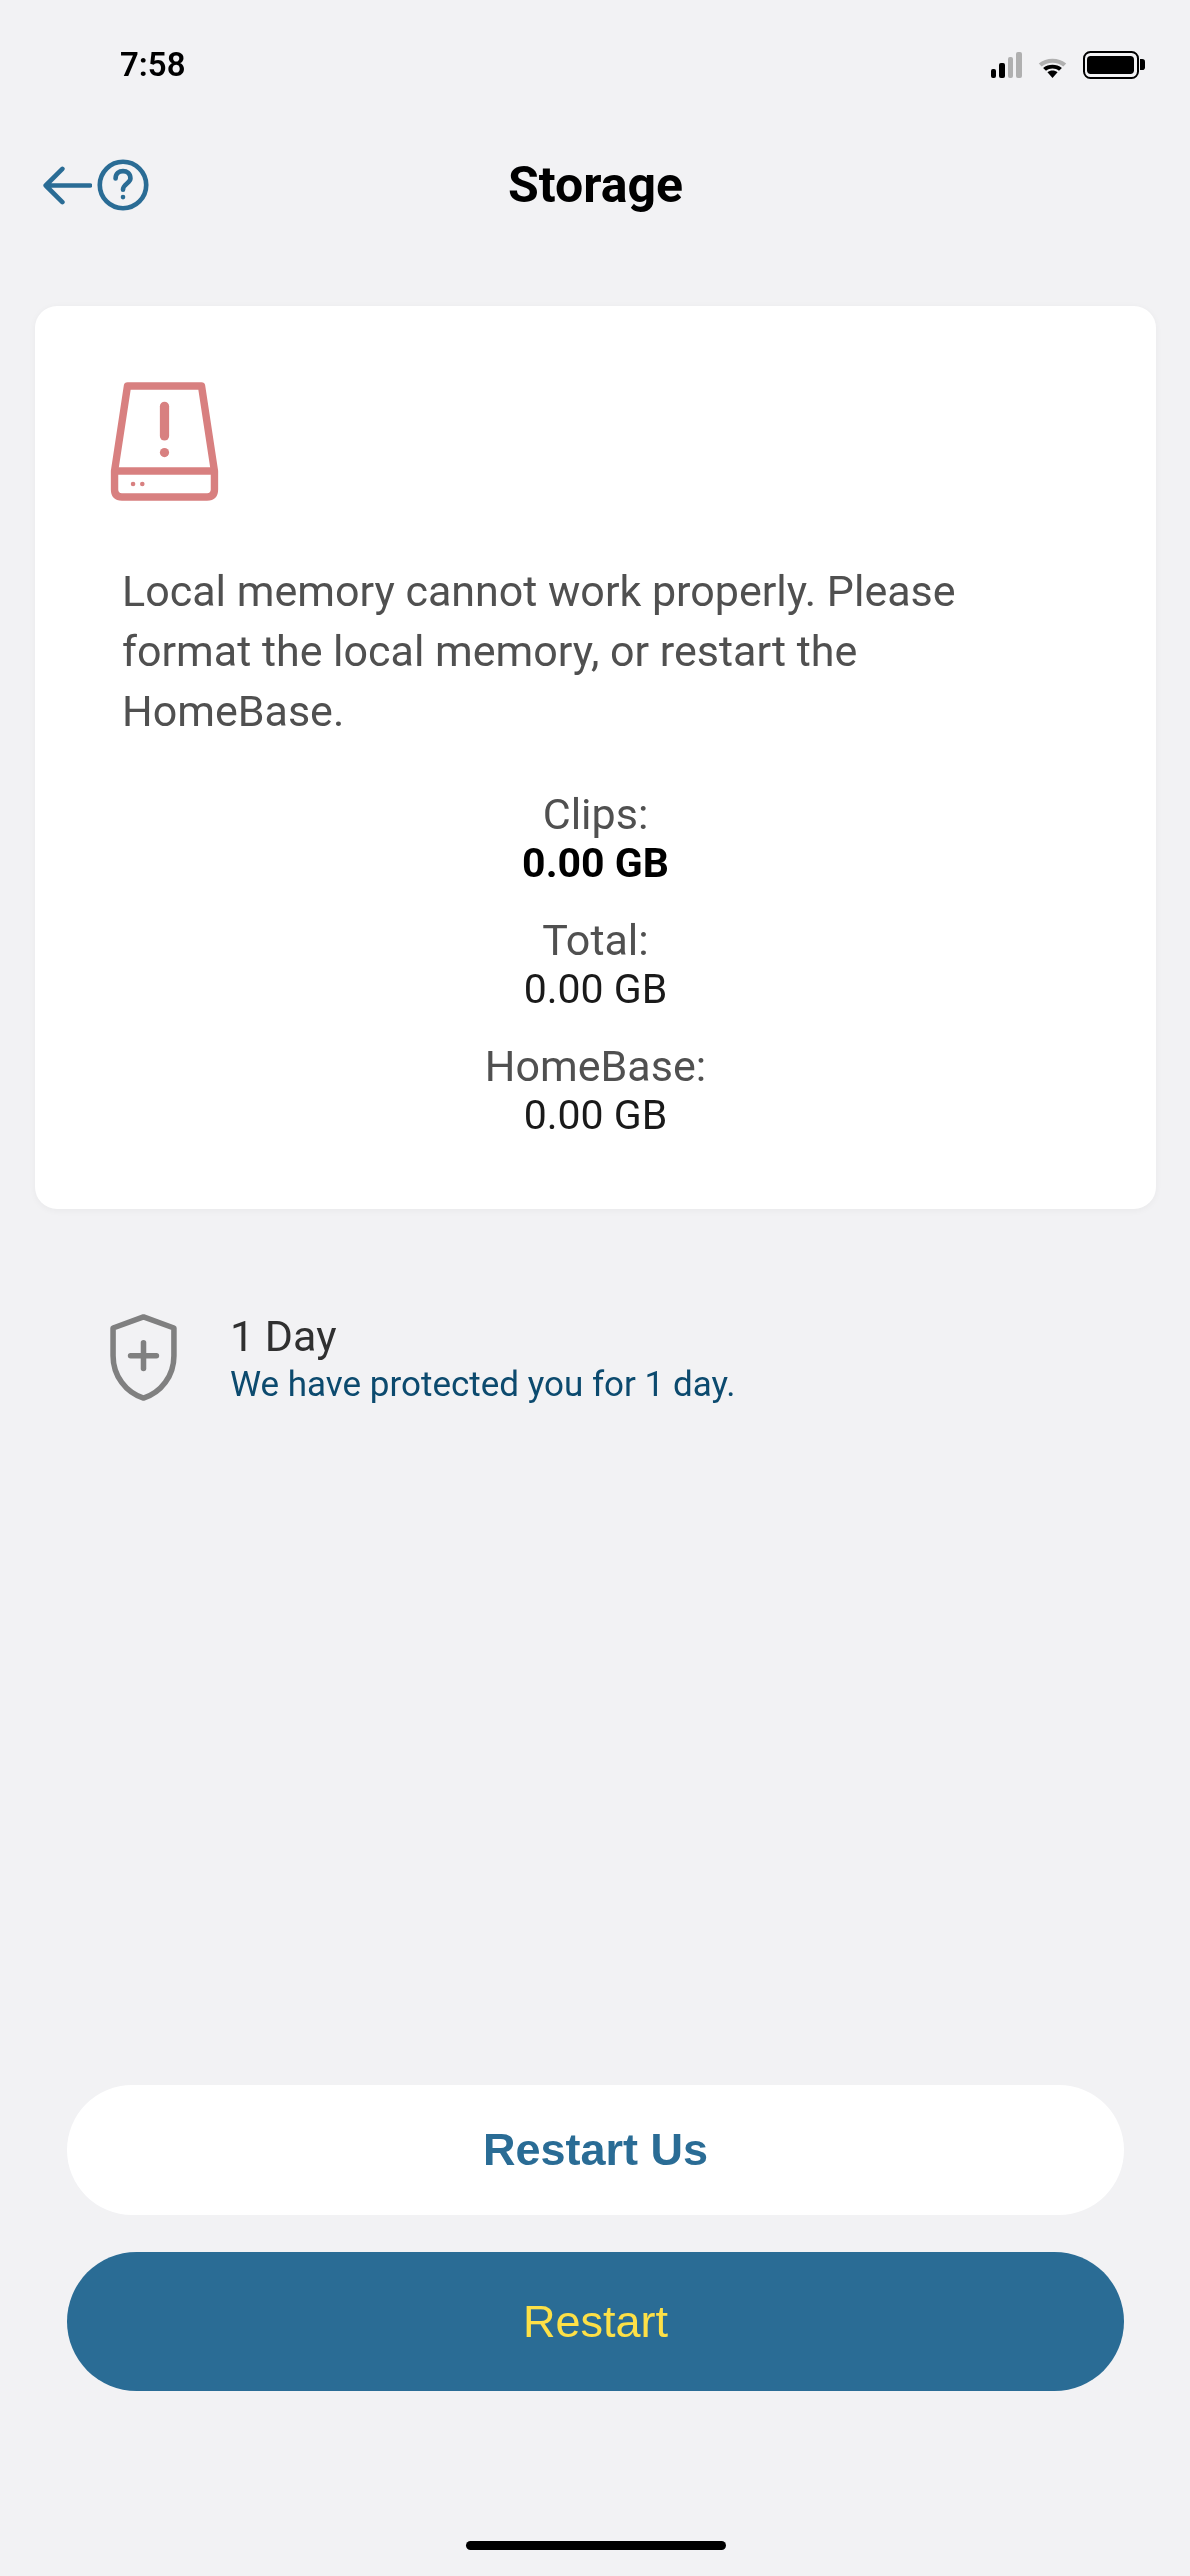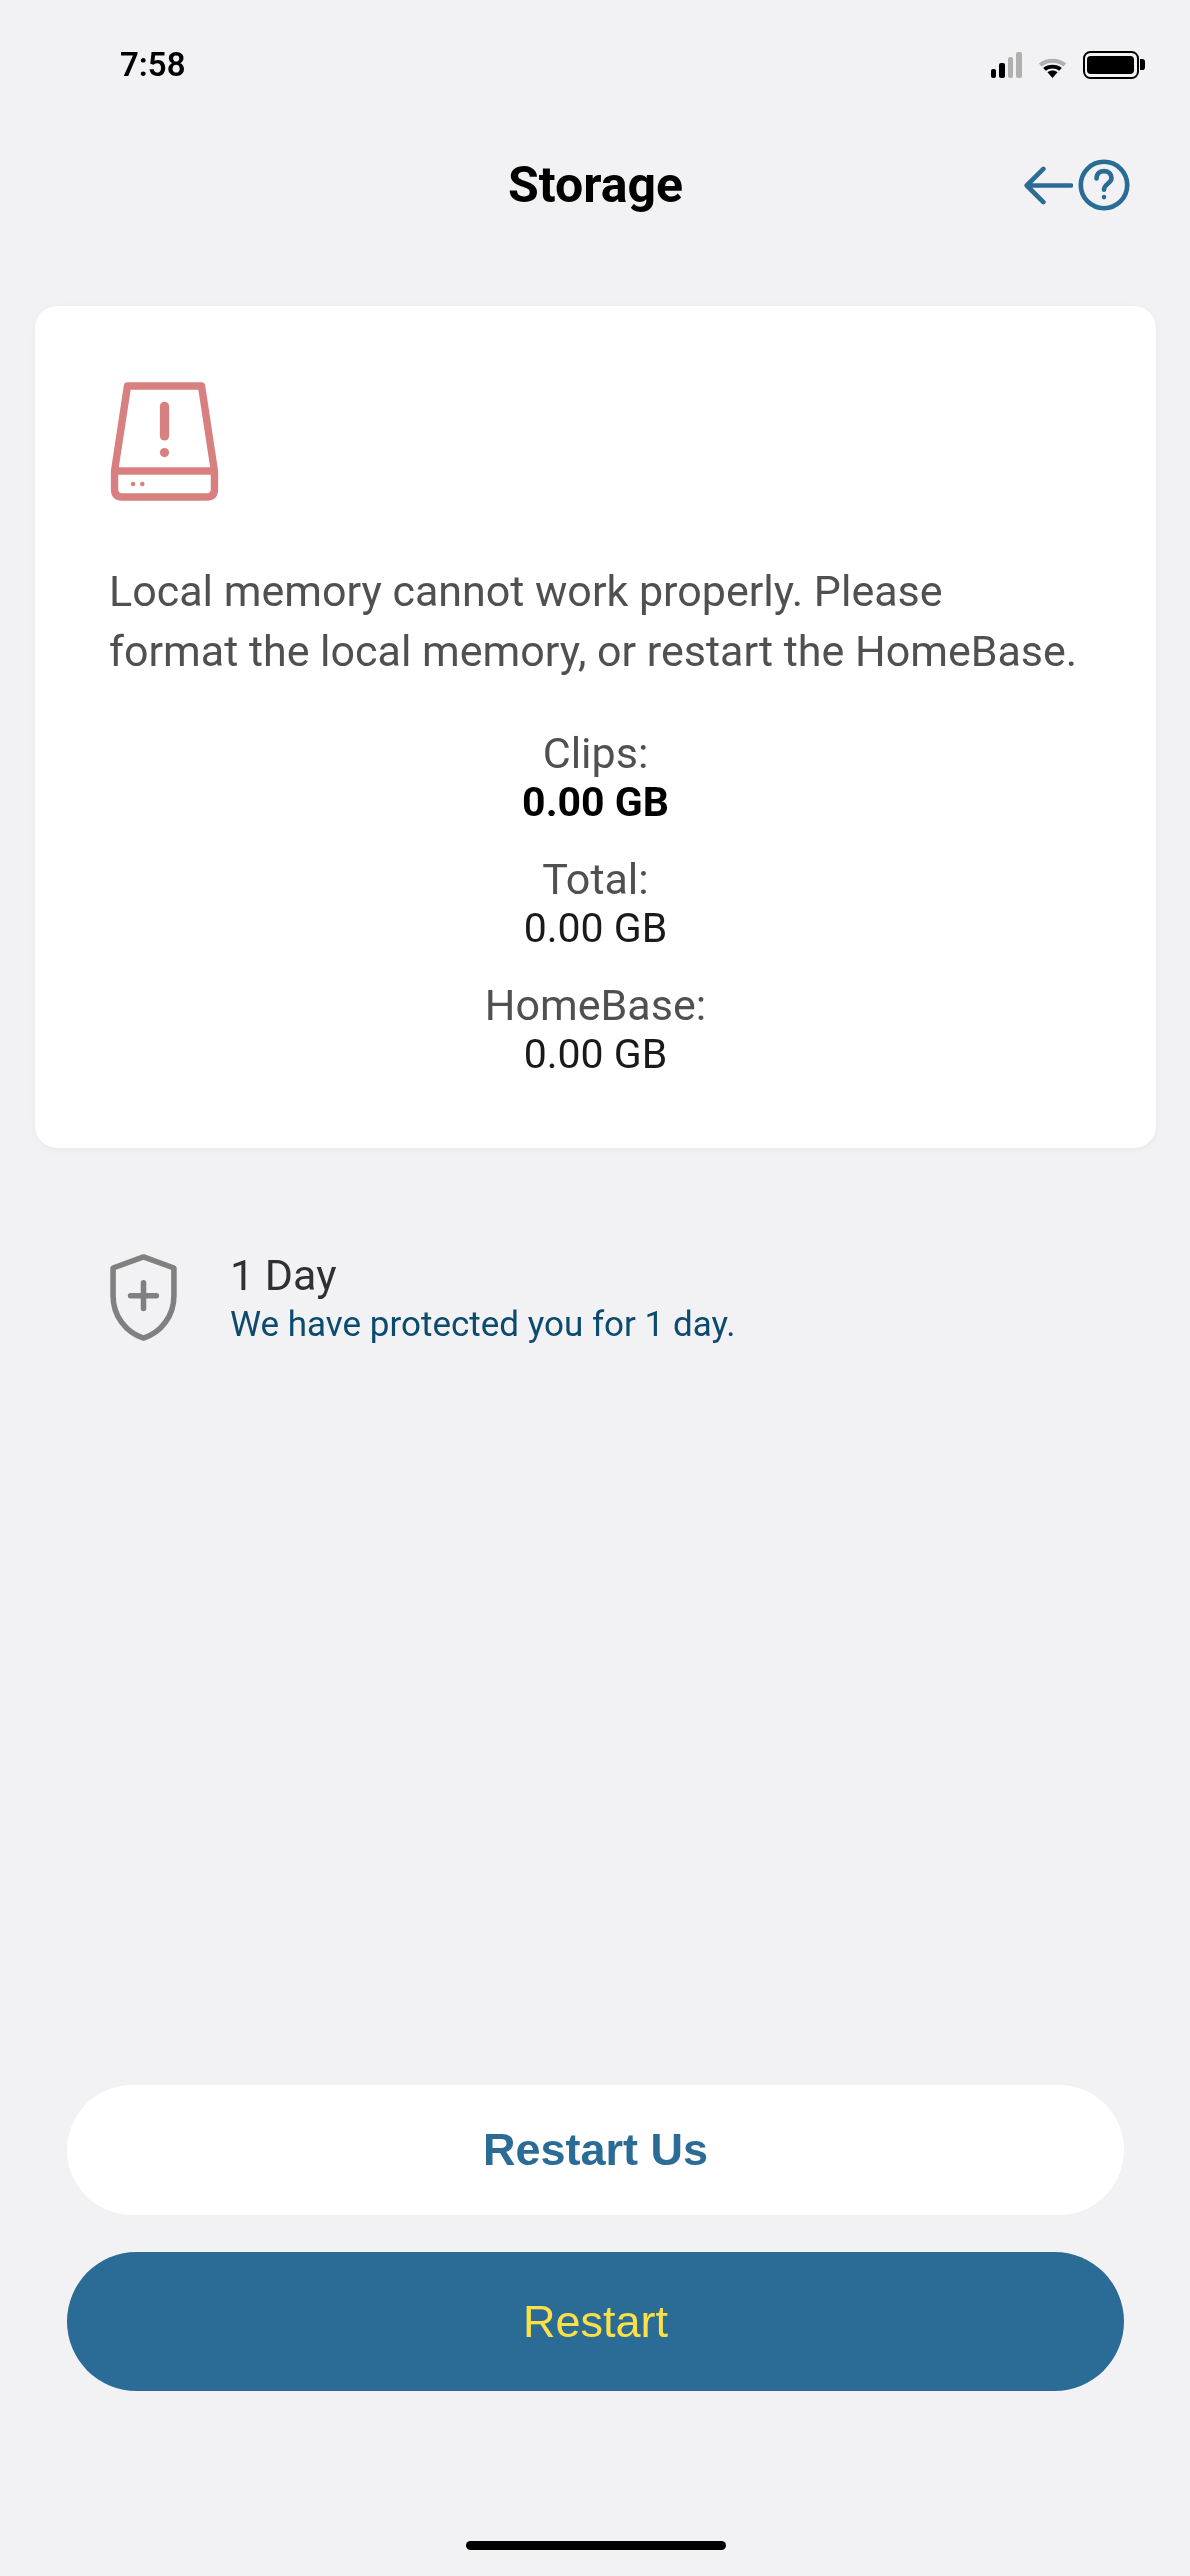--- a/index.html
+++ b/index.html
@@ -71,21 +71,21 @@
     .battery-tip {
       width: 4.6px;
       height: 11px;
       background-color: #000;
       border-radius: 0 2.8px 2.8px 0;
       margin-left: 1.9px;
     }
     .nav-header {
       display: flex;
       align-items: center;
-      justify-content: flex-end;
+      justify-content: flex-start;
       padding: 46px 59px 37px 39px;
     }
     .back-button {
       width: 56px;
       height: 56px;
       display: flex;
       align-items: center;
       justify-content: center;
       cursor: pointer;
     }
@@ -114,20 +114,21 @@
     }
     .storage-icon {
       width: 111px;
       height: 121px;
     }
     .warning-message {
       font-size: 43px;
       color: #505050;
       margin-top: 56px;
       line-height: 1.4;
+      margin-left: 13px;
     }
     .stats-list {
       margin-top: 33px;
     }
     .stat-row {
       display: flex;
       justify-content: space-between;
       align-items: center;
       padding: 14px 0;
       flex-direction: column;

